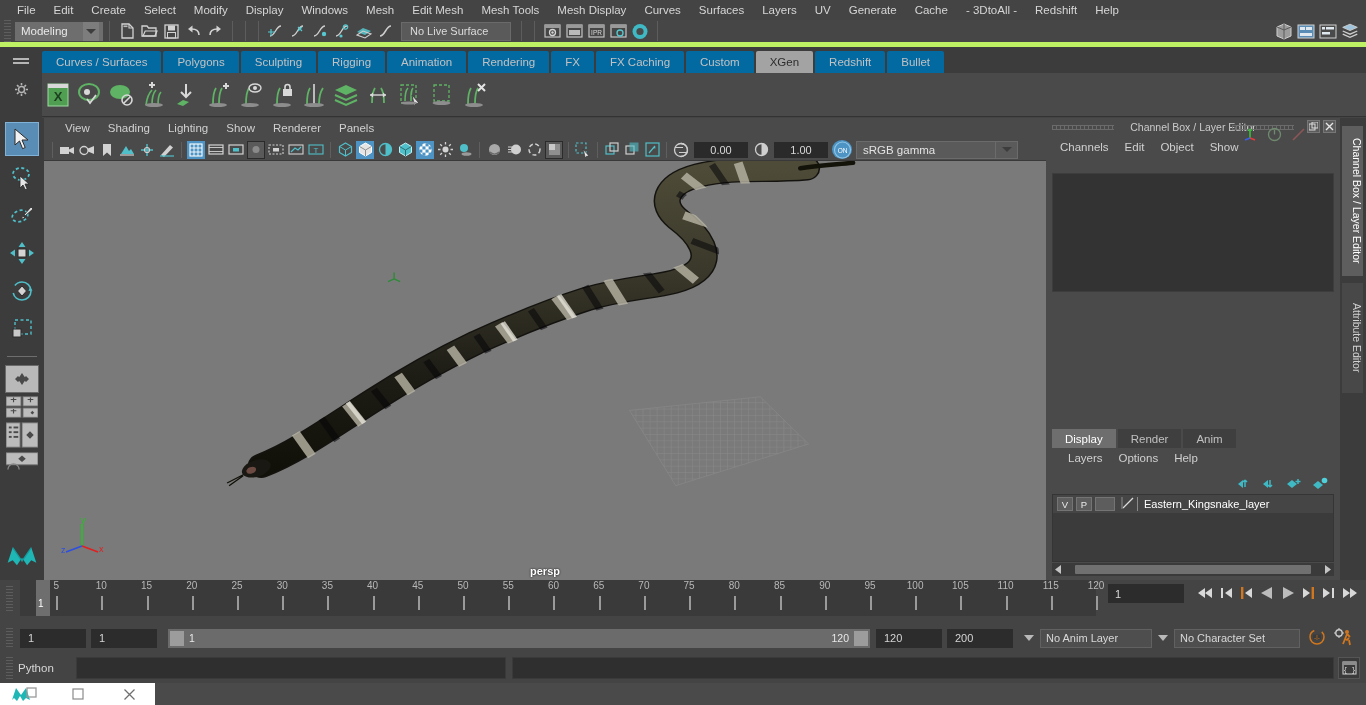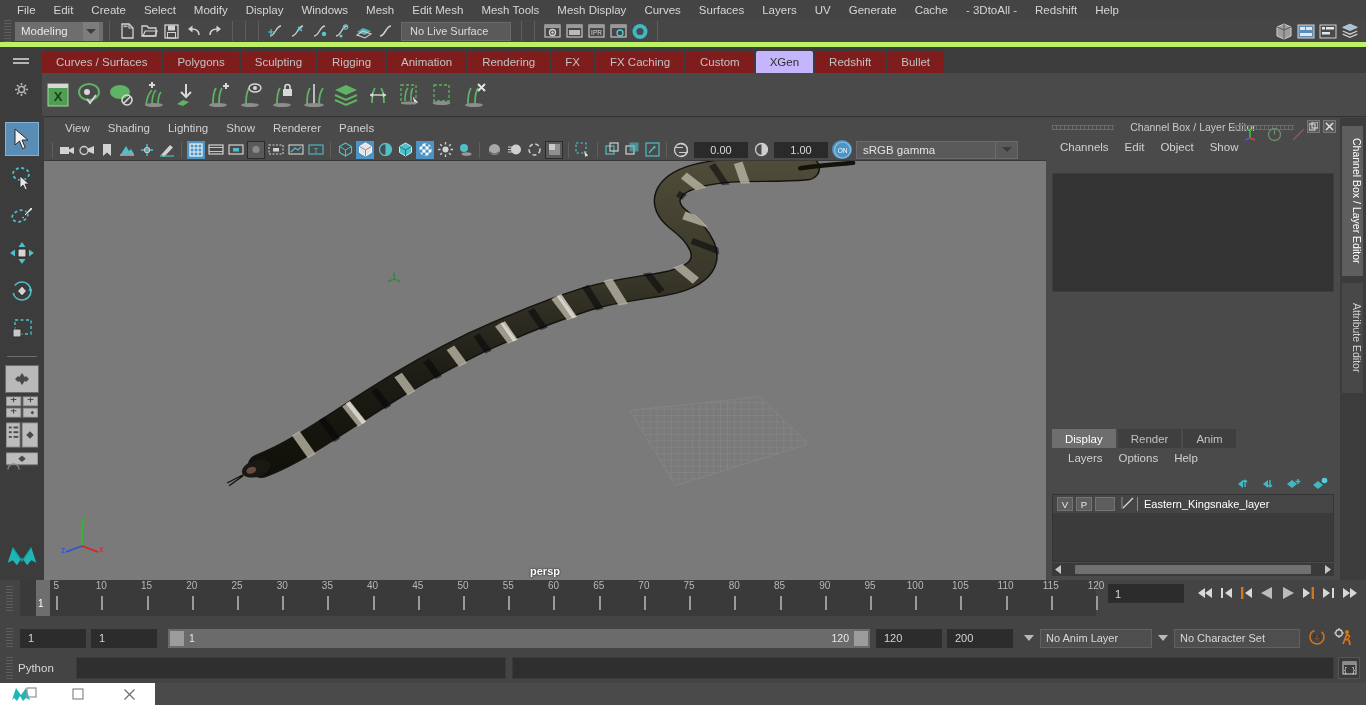--- a/index.html
+++ b/index.html
@@ -30,23 +30,23 @@
   .tri-d { width:0;height:0;border-left:5px solid transparent;border-right:5px solid transparent;border-top:5px solid #3d3d3d; }
   .sep { width:1px; height:20px; background:#5d5d5d; margin:0 6px; }
   .sb-ico { width:20px; height:21px; margin:0 1px; display:flex; align-items:center; justify-content:center; }
   .sb-ico svg { display:block; }
   .livebox { height:19px; min-width:110px; background:#5a5a5a; border:1px solid #6a6a6a; color:#dcdcdc;
      font-size:11px; display:flex; align-items:center; padding:0 8px; margin:0 4px; }
 
   
   .shelfwrap { background:#444; }
   .shelftabs { height:26px; display:flex; align-items:flex-end; padding-left:42px; background:#3c3c3c; }
-  .stab { height:22px; padding:0 14px; background:#7f1d1d; color:#c2c2c2; font-size:11.5px;
+  .stab { height:22px; padding:0 14px; background:#0369a1; color:#c2c2c2; font-size:11.5px;
           display:flex; align-items:center; margin-right:2px; border-top-left-radius:2px; border-top-right-radius:2px;}
-  .stab.active { background:#c4b5fd; color:#2d2d2d; }
+  .stab.active { background:#a3a3a3; color:#2d2d2d; }
   .shelfrow { height:44px; background:#4a4a4a; display:flex; align-items:center; padding-left:42px; border-bottom:1px solid #333; }
   .shelf-ico { width:32px; height:38px; display:flex; align-items:center; justify-content:center; }
   .shelf-left { position:absolute; left:0; top:48px; width:42px; height:70px; background:#3c3c3c;
                 display:flex; flex-direction:column; align-items:center; }
   .hbars { margin-top:8px; width:16px; height:10px; }
   .gear-s { margin-top:16px; }
 
   
   .toolcol { position:absolute; left:0; top:118px; width:44px; bottom:125px; background:#3c3c3c;
              display:flex; flex-direction:column; align-items:center; padding-top:4px; }

